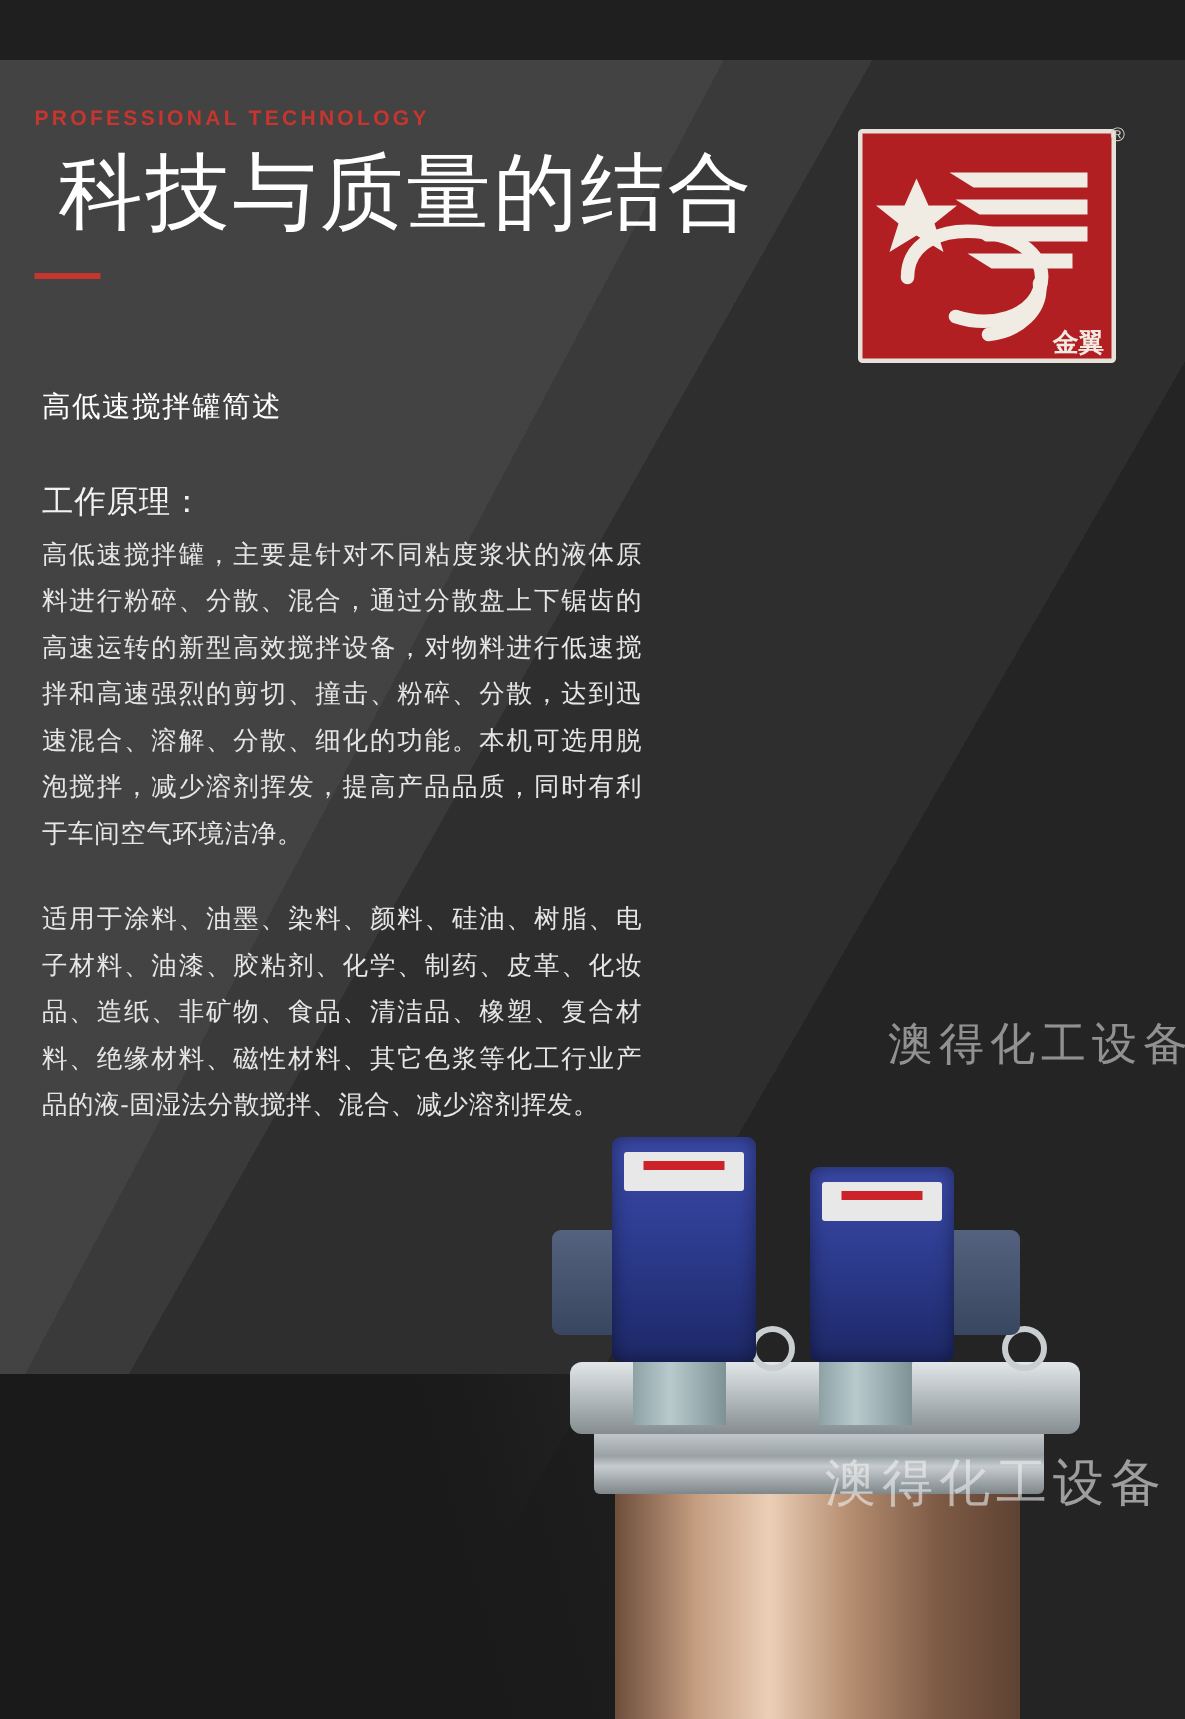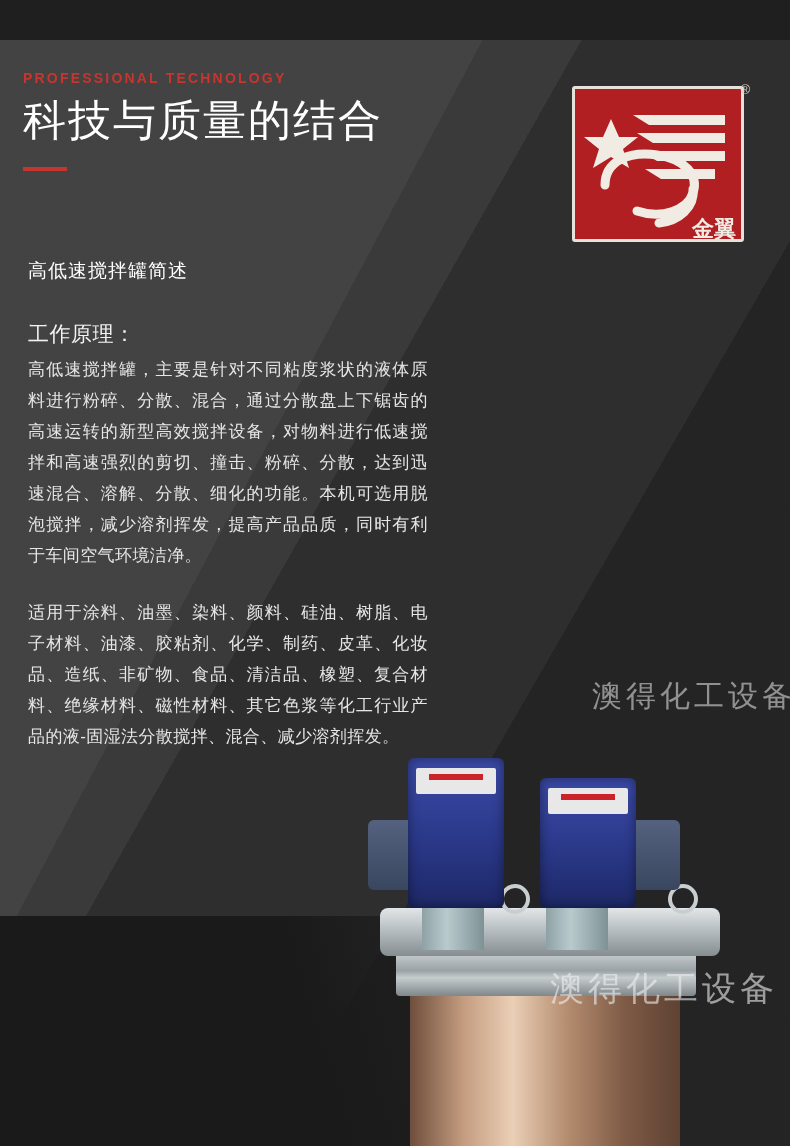--- a/index.html
+++ b/index.html
@@ -63,26 +63,27 @@
   }
   .eyebrow {
     color: #c7352f;
     font-size: 14px;
     letter-spacing: 2.2px;
     font-weight: 600;
     margin: 0 0 10px 0;
   }
   .headline {
     color: #ffffff;
-    font-size: 43px;
+    font-size: 56px;
     letter-spacing: 2px;
     font-weight: 400;
     margin: 0;
     line-height: 1.15;
     font-family: "Liberation Sans", "DejaVu Sans", sans-serif;
+    text-align: right;
   }
   .rule {
     margin-top: 22px;
     width: 44px;
     height: 4px;
     background: #c7352f;
   }
 
   
   .logo-wrap {
@@ -106,21 +107,21 @@
   .logo-reg {
     position: absolute;
     right: 0; top: -4px;
     color: #d9d2c8;
     font-size: 13px;
   }
   .logo-cn {
     position: absolute;
     right: 14px; bottom: 10px;
     color: #f0ece4;
-    font-size: 22px;
+    font-size: 17px;
     line-height: 19px;
     text-align: center;
     font-weight: 700;
     letter-spacing: 0;
   }
 
   
   .content {
     position: absolute;
     left: 28px; top: 258px;

